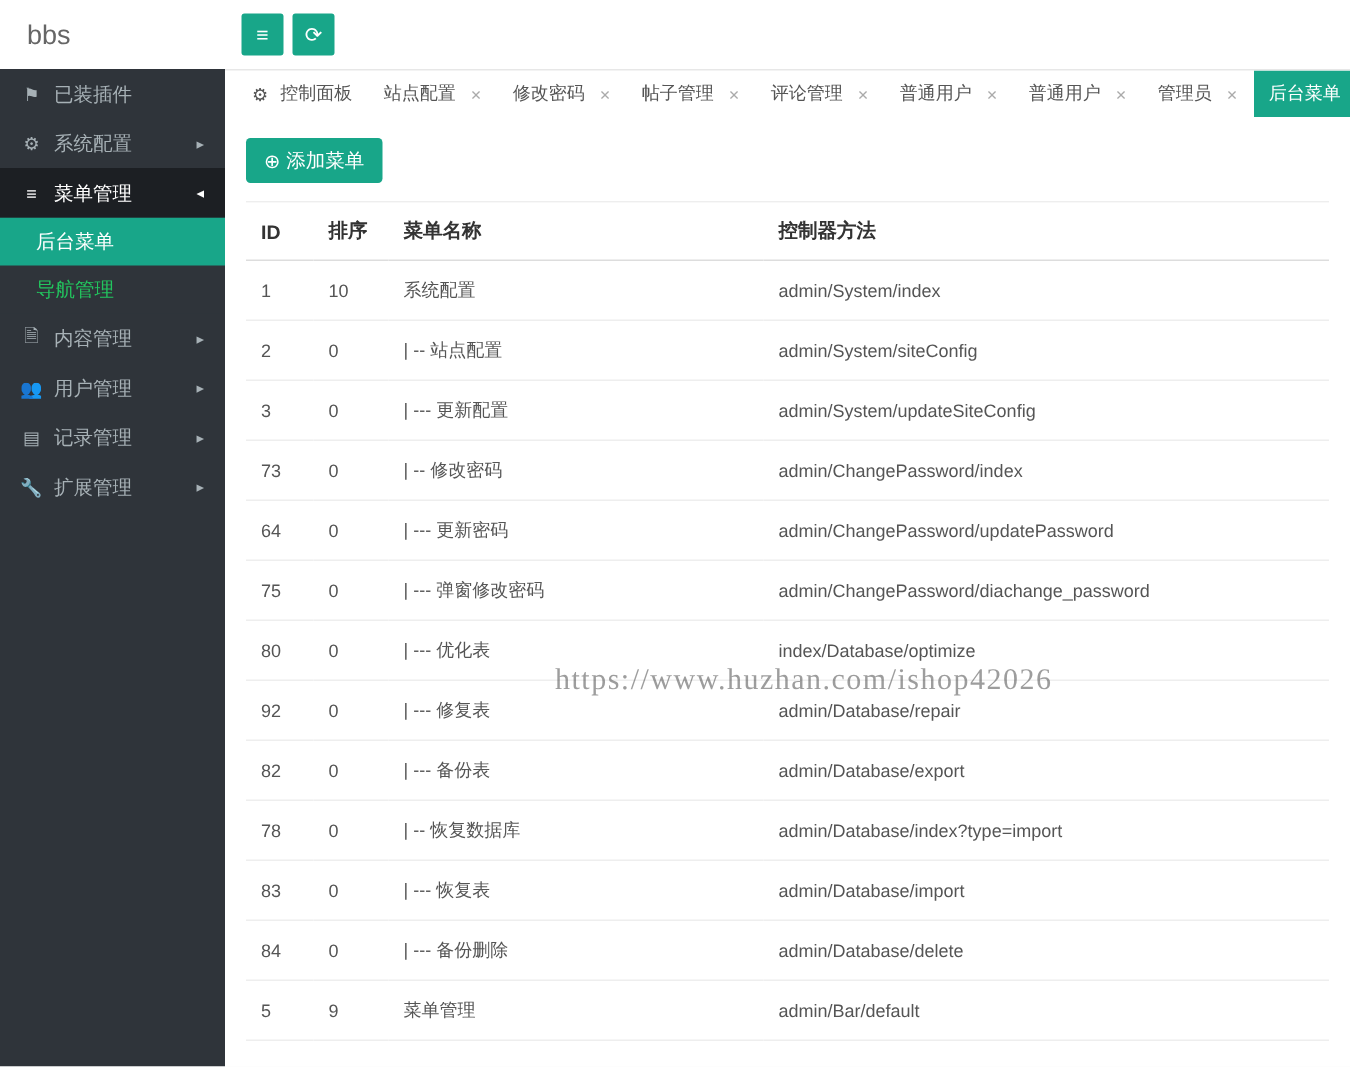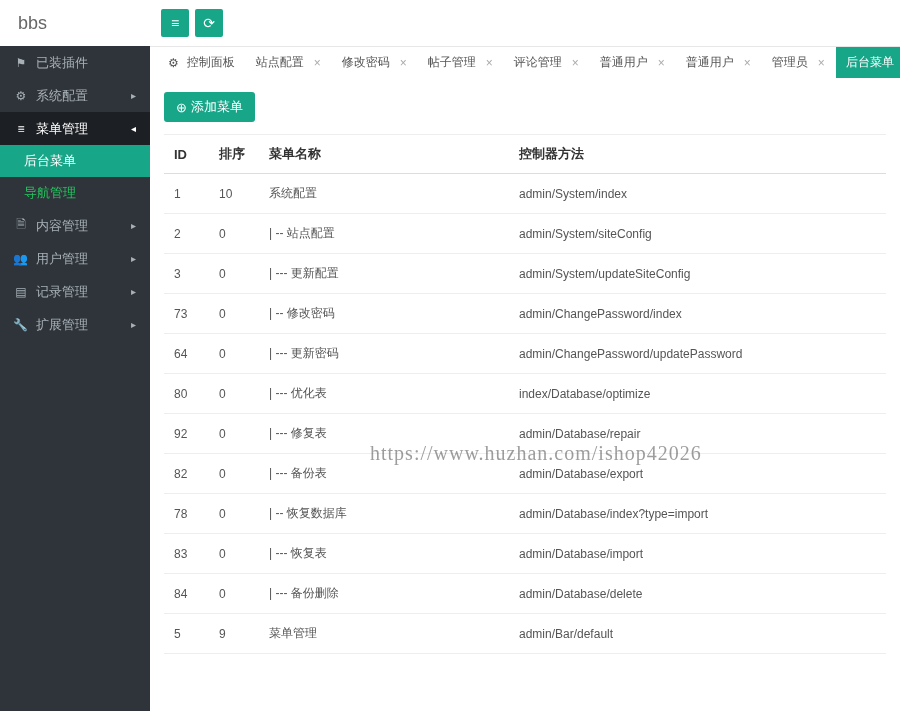--- a/index.html
+++ b/index.html
@@ -178,20 +178,26 @@
                 <td>| -- 修改密码</td>
                 <td>admin/ChangePassword/index</td>
               </tr>
               <tr>
                 <td>64</td>
                 <td>0</td>
                 <td>| --- 更新密码</td>
                 <td>admin/ChangePassword/updatePassword</td>
               </tr>
               <tr>
+                <td>75</td>
+                <td>0</td>
+                <td>| --- 弹窗修改密码</td>
+                <td>admin/ChangePassword/diachange_password</td>
+              </tr>
+              <tr>
                 <td>80</td>
                 <td>0</td>
                 <td>| --- 优化表</td>
                 <td>index/Database/optimize</td>
               </tr>
               <tr>
                 <td>92</td>
                 <td>0</td>
                 <td>| --- 修复表</td>
                 <td>admin/Database/repair</td>

